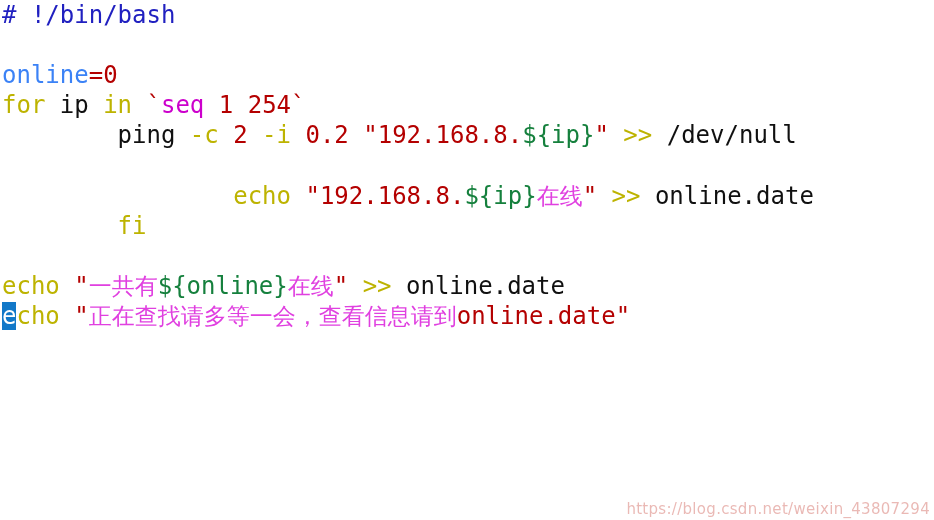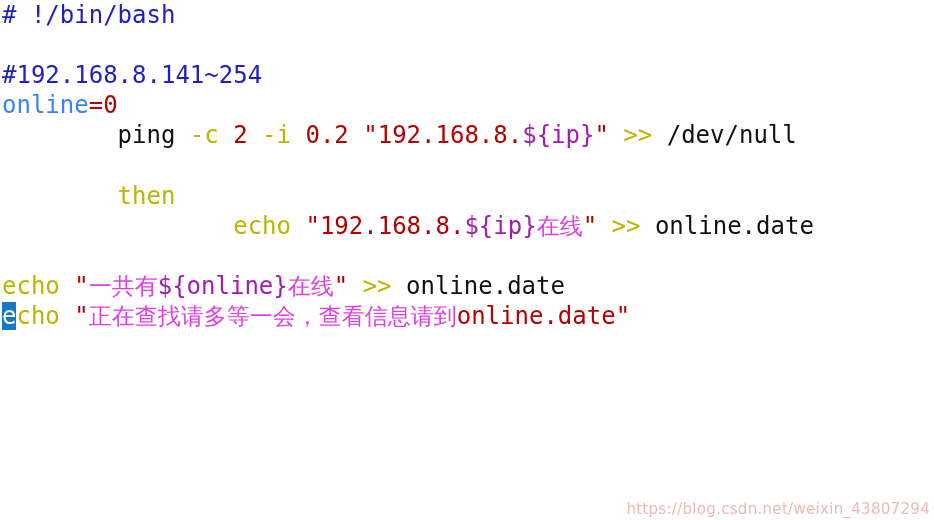--- a/index.html
+++ b/index.html
@@ -32,21 +32,21 @@
     white-space: pre;
     letter-spacing: 0px;
     padding-left: 2px;
     font-family: "DejaVu Sans Mono", "Liberation Mono", monospace;
   }
 
   
   .tok-comment   { color: #2020c0; }
   .tok-keyword   { color: #bdb300; }
   .tok-var       { color: #3b82f6; }
-  .tok-expand    { color: #a21caf; }
+  .tok-expand    { color: #15803d; }
   .tok-number    { color: #b40000; }
   .tok-string    { color: #b40000; }
   .tok-plain     { color: #101010; }
   .tok-redirect  { color: #bdb300; }
   .tok-cjk       { color: #e040e0; }
   .tok-op        { color: #b40000; }
   .tok-func      { color: #cc00cc; }
 
   .cursor-sel {
     background: #1278c8;
@@ -73,36 +73,36 @@
 </style>
 </head>
 <body>
 
 <div id="code-view">
 
   <div class="code-line"><span class="tok-comment"># !/bin/bash</span></div>
 
   <div class="code-line">&nbsp;</div>
 
-  <div class="code-line"><span class="tok-comment">#192.168.8.141~254</span></div>
 
   <div class="code-line"><span class="tok-var">online</span><span class="tok-op">=</span><span class="tok-number">0</span></div>
 
+  <div class="code-line"><span class="tok-keyword">for</span><span class="tok-plain"> ip </span><span class="tok-keyword">in</span><span class="tok-op"> `</span><span class="tok-func">seq</span><span class="tok-number"> 1 254</span><span class="tok-op">`</span></div>
 
 
   <div class="code-line"><span class="tok-plain">        </span><span class="tok-plain">ping</span><span class="tok-keyword"> -c</span><span class="tok-number"> 2</span><span class="tok-keyword"> -i</span><span class="tok-number"> 0.2</span><span class="tok-string"> "192.168.8.</span><span class="tok-expand">${ip}</span><span class="tok-string">"</span><span class="tok-redirect"> &gt;&gt;</span><span class="tok-plain"> /dev/null</span></div>
 
   <div class="code-line">&nbsp;</div>
 
 
-  <div class="code-line"><span class="tok-plain">        </span><span class="tok-keyword">then</span></div>
 
 
   <div class="code-line"><span class="tok-plain">                </span><span class="tok-keyword">echo</span><span class="tok-string"> "192.168.8.</span><span class="tok-expand">${ip}</span><span class="tok-cjk cjk">在线</span><span class="tok-string">"</span><span class="tok-redirect"> &gt;&gt;</span><span class="tok-plain"> online.date</span></div>
 
+  <div class="code-line"><span class="tok-plain">        </span><span class="tok-keyword">fi</span></div>
 
 
   <div class="code-line">&nbsp;</div>
 
   <div class="code-line"><span class="tok-keyword">echo</span><span class="tok-string"> "</span><span class="tok-cjk cjk">一共有</span><span class="tok-expand">${online}</span><span class="tok-cjk cjk">在线</span><span class="tok-string">"</span><span class="tok-redirect"> &gt;&gt;</span><span class="tok-plain"> online.date</span></div>
 
   <div class="code-line"><span class="cursor-sel">e</span><span class="tok-keyword">cho</span><span class="tok-string"> "</span><span class="tok-cjk cjk">正在查找请多等一会，查看信息请到</span><span class="tok-string">online.date</span><span class="tok-string">"</span></div>
 
 </div>
 

